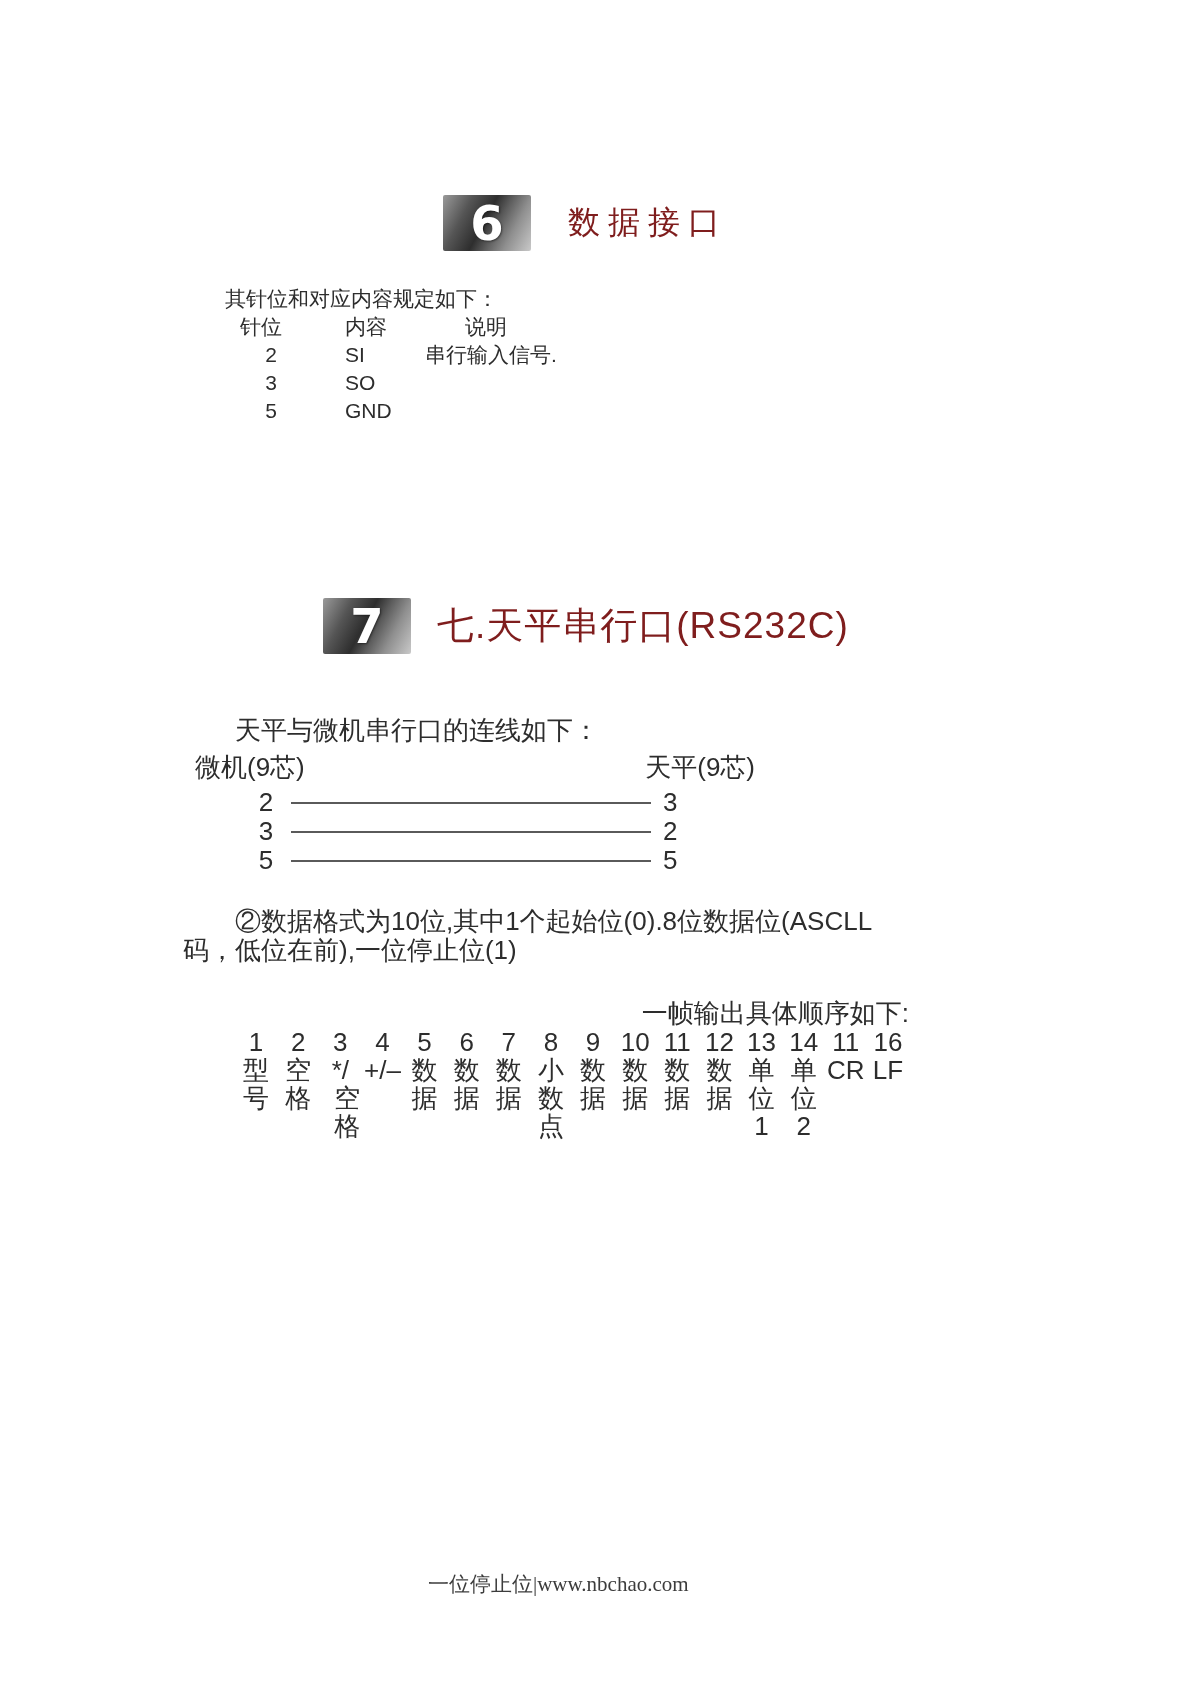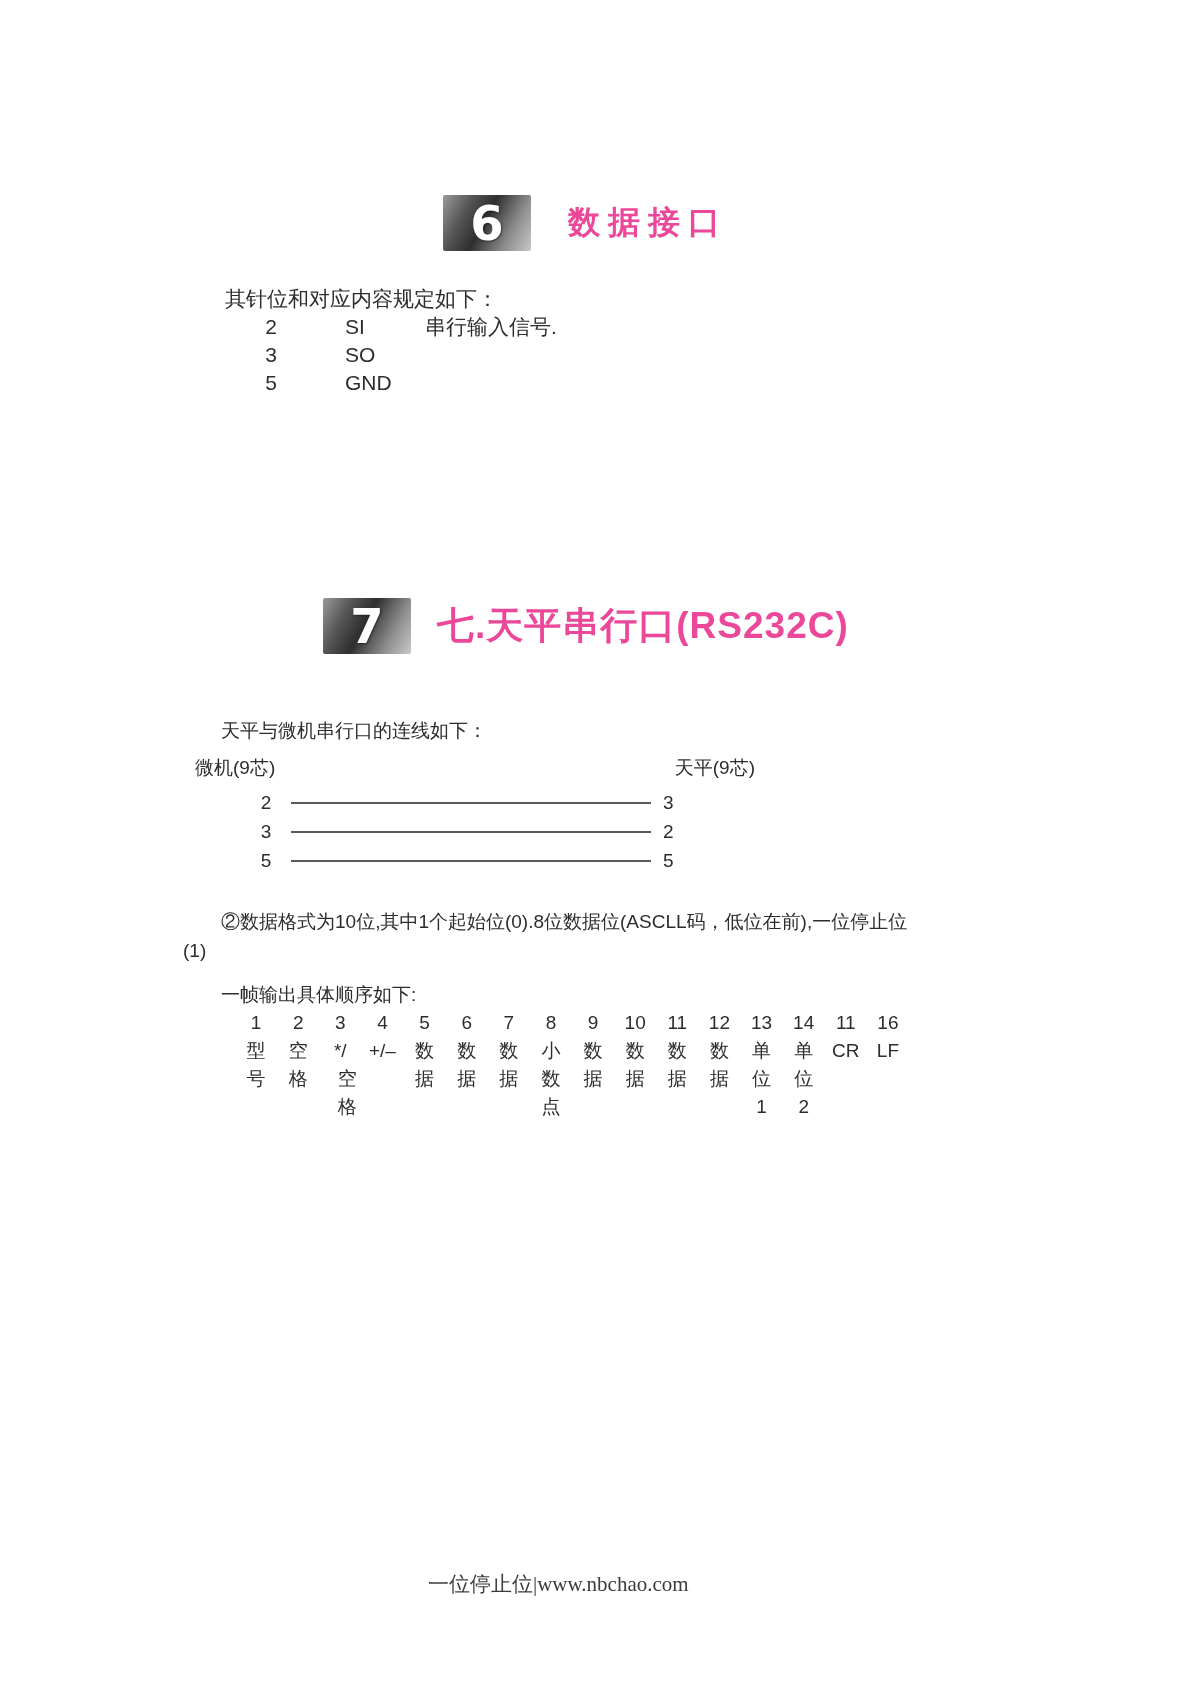--- a/index.html
+++ b/index.html
@@ -26,21 +26,21 @@
     border-radius: 2px;
   }
   .badge-num {
     color: #ffffff;
     font-size: 48px;
     font-weight: 700;
     line-height: 1;
     font-family: "DejaVu Sans", sans-serif;
     text-shadow: 1px 1px 2px rgba(0,0,0,0.45);
   }
-  .sec-title { margin: 0; color: #ec4899; font-weight: 700; }
+  .sec-title { margin: 0; color: #7f1d1d; font-weight: 400; }
   #sec6-title { font-size: 32px; letter-spacing: 8px; }
   #sec7-title { font-size: 37px; letter-spacing: 1px; }
 
   
   .body6 {
     position: absolute; top: 284px; left: 183px; width: 700px;
     font-size: 21px; line-height: 29px;
   }
   .para { margin: 0; }
   .indent { text-indent: 2em; }
@@ -49,38 +49,38 @@
   .pin-row { display: flex; line-height: 28px; }
   .pin-row .c1 { margin-left: 57px; width: 62px; }
   .pin-row .c2 { margin-left: 43px; width: 78px; }
   .pin-row .c3 { margin-left: 2px; flex: 1; }
   .pin-row:not(.pin-head) .c1 { text-align: center; }
   .pin-head .c3 { padding-left: 40px; }
 
   
   .body7 {
     position: absolute; top: 716px; left: 183px; width: 726px;
-    font-size: 19px; line-height: 29px;
+    font-size: 26px; line-height: 29px;
   }
   .wire-labels {
     margin-top: 8px; width: 560px;
     display: flex; justify-content: space-between; margin-left: 12px;
   }
   #wire-rows { margin-top: 6px; width: 560px; }
   .wire-row { display: flex; align-items: center; height: 29px; }
   .wire-row .wnum:first-child { margin-left: 70px; width: 26px; text-align: center; }
   .wire-row .wline {
     width: 360px; height: 0;
     border-top: 2px solid #5a5a5a;
     margin: 0 12px;
   }
   .wire-row .wnum:last-child { width: 26px; text-align: left; }
 
   #notes { margin-top: 32px; }
-  .frame-intro { margin-top: 15px; }
+  .frame-intro { margin-top: 34px; text-align: right; }
 
   .frame-table { display: flex; margin-top: 0; margin-left: 52px; }
   .frame-col { width: 43px; text-align: center; }
   .fnum, .fchar { line-height: 28px; }
   .frame-col:nth-child(3) .fchar:nth-child(3),
   .frame-col:nth-child(3) .fchar:nth-child(4) { padding-left: 14px; }
 
   
   .footer {
     position: absolute; top: 1570px; left: 428px;
@@ -96,20 +96,25 @@
   <div class="sec-header" id="sec6-header">
     <div class="badge">
       <span class="badge-num">6</span>
     </div>
     <h1 class="sec-title" id="sec6-title">数据接口</h1>
   </div>
 
   <div class="body6">
     <p class="para indent">其针位和对应内容规定如下：</p>
     <div class="pin-table">
+      <div class="pin-row pin-head">
+        <span class="c1">针位</span>
+        <span class="c2">内容</span>
+        <span class="c3">说明</span>
+      </div>
       <div id="pin-rows">
           <div class="pin-row">
             <span class="c1">2</span>
             <span class="c2">SI</span>
             <span class="c3">串行输入信号.</span>
           </div>
           <div class="pin-row">
             <span class="c1">3</span>
             <span class="c2">SO</span>
           </div>

